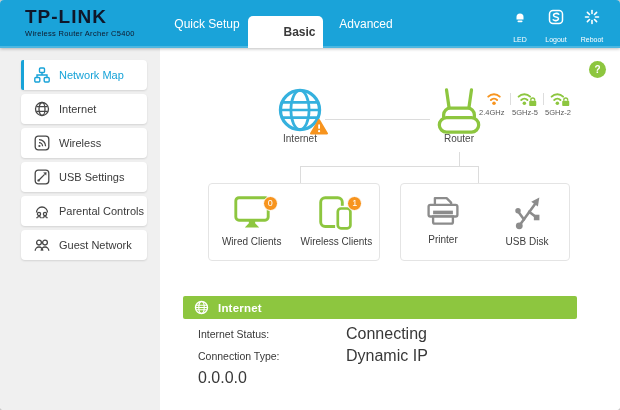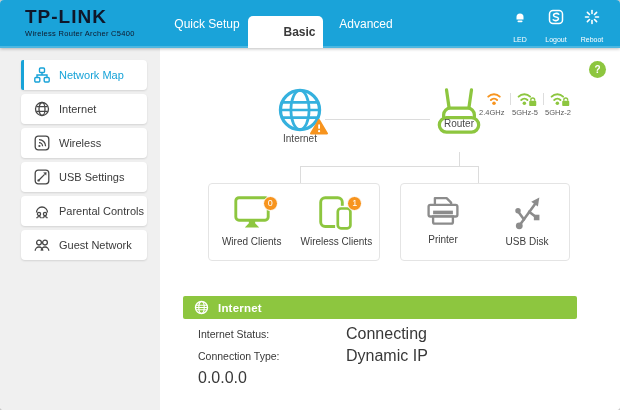--- a/index.html
+++ b/index.html
@@ -225,21 +225,21 @@
     <div class="router-node">
       <svg width="46" height="48" viewBox="0 0 46 50">
         <g stroke="#8dc63f" stroke-width="3.4" stroke-linecap="round" fill="#fff">
           <line x1="13" y1="24" x2="10" y2="3"></line>
           <line x1="33" y1="24" x2="36" y2="3"></line>
           <rect x="7" y="22" width="32" height="16" rx="7"></rect>
           <rect x="2.5" y="32" width="41" height="15" rx="7.5"></rect>
         </g>
       </svg>
     </div>
-    <div class="node-label" style="left:251px; top:70px; width:96px;">Router</div>
+    <div class="node-label" style="left:251px; top:85px; width:96px;">Router</div>
 
     <div class="bands">
       <div class="band">
         <svg width="20" height="15" viewBox="0 0 22 17">
           <g stroke="#f7941e" stroke-width="2.2" stroke-linecap="round" fill="none">
             <path d="M7.5 10.2 A5 5 0 0 1 14.5 10.2"></path>
             <path d="M4.5 6.4 A9.2 9.2 0 0 1 17.5 6.4"></path>
           </g>
           <circle cx="11" cy="14" r="2" fill="#f7941e"></circle>
         </svg>

